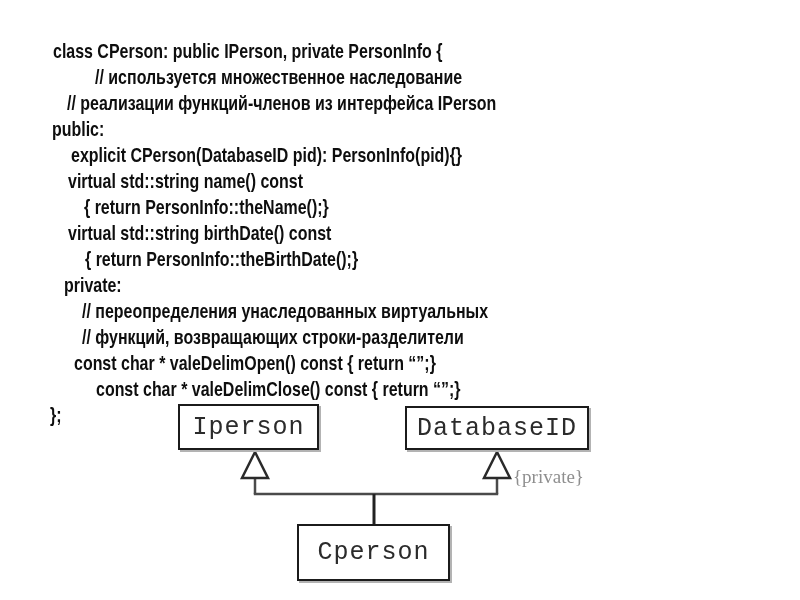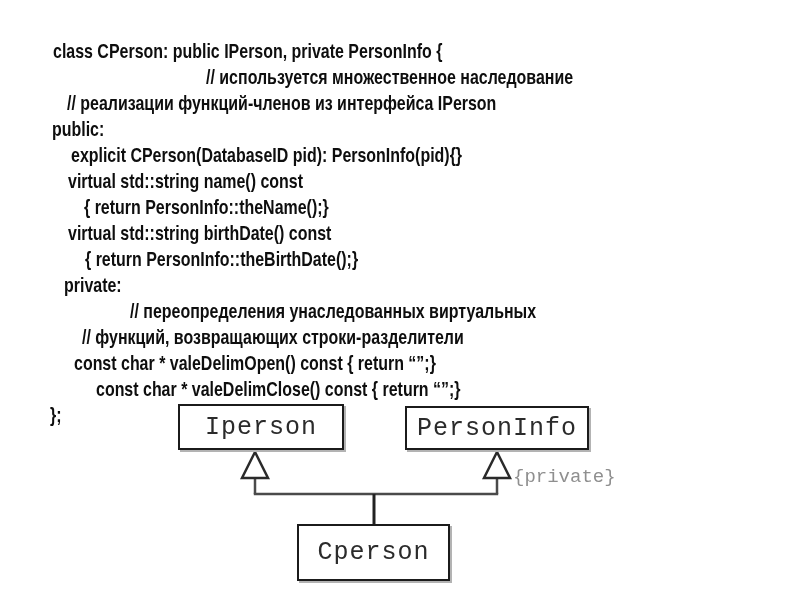--- a/index.html
+++ b/index.html
@@ -52,69 +52,69 @@
     box-sizing:border-box;
     background:#ffffff;
     border:2px solid var(--box-border);
     box-shadow:2px 2px 0 var(--box-shadow);
     display:flex;align-items:center;justify-content:center;
     font-family:"Liberation Mono","DejaVu Sans Mono",monospace;
     font-size:25px;
     letter-spacing:1px;
     color:var(--box-label);
   }
-  .box-iperson{left:178px;top:404px;width:166px;height:46px;}
+  .box-iperson{left:178px;top:404px;width:141px;height:46px;}
   .box-personinfo{left:405px;top:406px;width:184px;height:44px;}
   .box-cperson{left:297px;top:524px;width:153px;height:57px;}
   .private-annotation{
     position:absolute;
     left:513px;top:466px;
-    font-family:Liberation Mono, monospace;
+    font-family:Liberation Serif, serif;
     font-size:19px;
     color:var(--annotation);
     white-space:pre;
   }
 </style>
 </head>
 <body>
 
 <div class="page">
 
   <div class="code-block" id="code-block">
       <div class="code-line" style="padding-left: 53px;"><span class="code-text">class CPerson: public IPerson, private PersonInfo {</span></div>
-      <div class="code-line" style="padding-left: 95px; text-align: center;"><span class="code-text">// используется множественное наследование</span></div>
+      <div class="code-line" style="padding-left: 95px;"><span class="code-text">// используется множественное наследование</span></div>
       <div class="code-line" style="padding-left: 67px;"><span class="code-text">// реализации функций-членов из интерфейса IPerson</span></div>
       <div class="code-line" style="padding-left: 52px;"><span class="code-text">public:</span></div>
       <div class="code-line" style="padding-left: 71px;"><span class="code-text">explicit CPerson(DatabaseID pid): PersonInfo(pid){}</span></div>
       <div class="code-line" style="padding-left: 68px;"><span class="code-text">virtual std::string name() const</span></div>
       <div class="code-line" style="padding-left: 55px; margin-left: 29px;"><span class="code-text">{ return PersonInfo::theName();}</span></div>
       <div class="code-line" style="padding-left: 68px;"><span class="code-text">virtual std::string birthDate() const</span></div>
       <div class="code-line" style="padding-left: 85px; text-decoration: underline;"><span class="code-text">{ return PersonInfo::theBirthDate();}</span></div>
       <div class="code-line" style="padding-left: 64px;"><span class="code-text">private:</span></div>
-      <div class="code-line" style="padding-left: 82px; margin-left: 48px;"><span class="code-text">// переопределения унаследованных виртуальных</span></div>
+      <div class="code-line" style="padding-left: 82px;"><span class="code-text">// переопределения унаследованных виртуальных</span></div>
       <div class="code-line" style="padding-left: 82px;"><span class="code-text">// функций, возвращающих строки-разделители</span></div>
       <div class="code-line" style="padding-left: 74px;"><span class="code-text">const char * valeDelimOpen() const { return “”;}</span></div>
       <div class="code-line" style="padding-left: 96px;"><span class="code-text">const char * valeDelimClose() const { return “”;}</span></div>
       <div class="code-line" style="padding-left: 50px;"><span class="code-text">};</span></div>
     </div>
 
   <svg class="diagram-svg" viewBox="0 0 800 600" xmlns="http://www.w3.org/2000/svg">
     <line class="connector" x1="255" y1="478" x2="255" y2="494"></line>
     <line class="connector" x1="497" y1="478" x2="497" y2="494"></line>
     <line class="connector" x1="253.8" y1="494" x2="498.2" y2="494"></line>
     <line class="stem" x1="374" y1="494" x2="374" y2="525"></line>
     <polygon class="arrowhead" points="255,452 242,478 268,478"></polygon>
     <polygon class="arrowhead" points="497,452 484,478 510,478"></polygon>
   </svg>
 
   <div class="class-box box-iperson">
     <span>Iperson</span>
   </div>
   <div class="class-box box-personinfo">
-    <span>PersonInfo</span>
+    <span>DatabaseID</span>
   </div>
   <div class="class-box box-cperson">
     <span>Cperson</span>
   </div>
 
   <div class="private-annotation">{private}</div>
 
 </div>
 
 </body></html>

